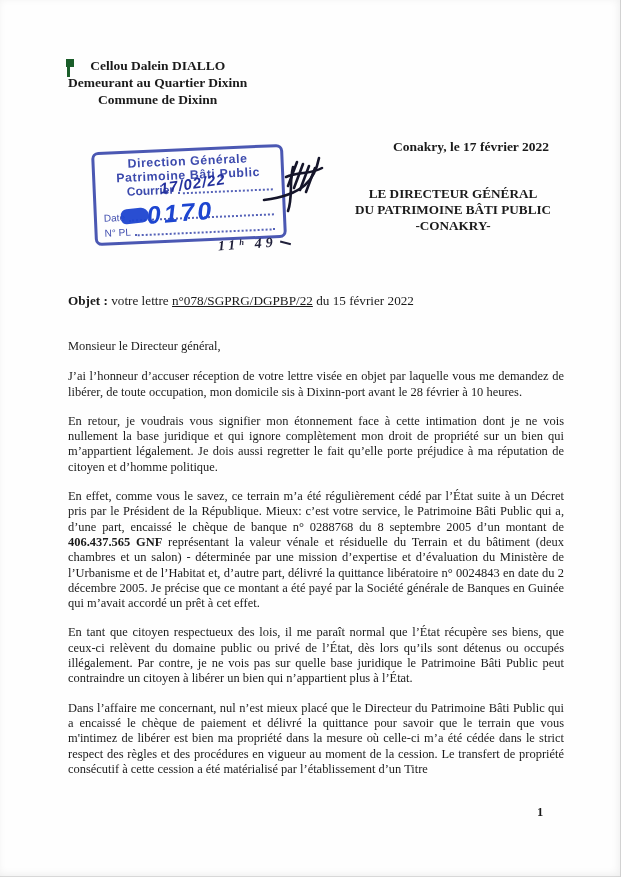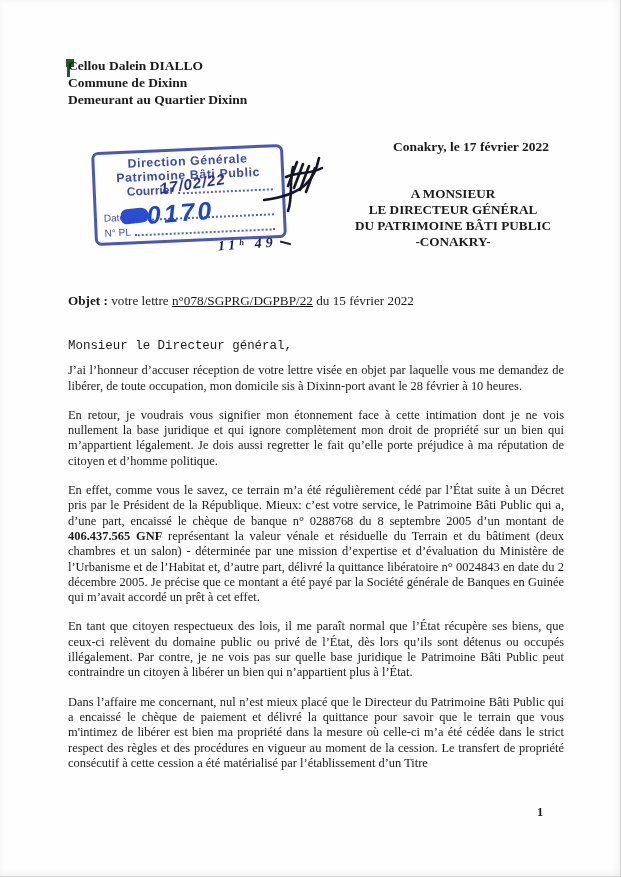--- a/index.html
+++ b/index.html
@@ -6,21 +6,21 @@
   .page{
     position:relative;
     width:621px;height:877px;
     background:#fefefe;
     font-family:"Liberation Serif", serif;
     color:#1b1b1b;
     overflow:hidden;
     box-shadow: inset -2px -2px 8px rgba(0,0,0,0.07), inset -1px 0 0 #dcdcdc, inset 0 -1px 0 #e2e2e2;
   }
   
-  .sender{position:absolute;left:68px;top:57px;font-weight:bold;font-size:13.5px;line-height:17px;}
+  .sender{position:absolute;left:68px;top:57px;font-weight:bold;font-size:13.5px;line-height:17px;text-align:center;}
   .cursor-artifact{position:absolute;left:66px;top:59px;width:9px;height:18px;}
   .cursor-artifact .flag{position:absolute;left:0;top:0;width:8px;height:8px;background:#1b5e2a;}
   .cursor-artifact .pole{position:absolute;left:1px;top:7px;width:3px;height:11px;background:#1b5e2a;}
   
   .dateline{position:absolute;top:139px;right:72px;font-weight:bold;font-size:13.5px;}
   .recipient{position:absolute;left:338px;top:186px;width:230px;text-align:center;font-weight:bold;font-size:13.2px;line-height:16px;}
   
   .stamp{
     position:absolute;left:93px;top:148px;width:192px;height:94px;
     transform:rotate(-2.5deg);
@@ -41,46 +41,45 @@
   .ink-blob{position:absolute;left:24px;top:55px;width:28px;height:15px;background:#1d45d0;border-radius:7px 9px 8px 6px;transform:rotate(-4deg);opacity:0.95;}
   .hw-time{position:absolute;left:218px;top:236px;font-family:"Liberation Serif",serif;font-style:italic;font-weight:bold;font-size:14px;color:#20203a;transform:rotate(-4deg);letter-spacing:4px;white-space:nowrap;}
   .flourish{display:inline-block;width:11px;height:2px;background:#20203a;transform:rotate(18deg);margin-left:3px;vertical-align:middle;}
   .scribble{position:absolute;left:260px;top:153px;}
   
   .subject{position:absolute;left:68px;top:293px;font-size:13.2px;}
   .subject-label{font-weight:bold;}
   .subject-ref{text-decoration:underline;}
   
   .letter-body{position:absolute;left:68px;top:339px;width:496px;font-size:12.45px;line-height:15.3px;text-align:justify;}
-  .salutation{margin:0 0 9px 0;font-family:Liberation Mono, monospace;}
+  .salutation{margin:0 0 15px 0;}
   .para{margin:0 0 14px 0;}
   .seg-u{text-decoration-color:rgba(190,110,110,0.65);}
   .seg-b{font-weight:bold;margin-top:32px;}
   .page-number{position:absolute;left:537px;top:805px;font-size:12.5px;font-weight:bold;}
 </style>
 </head>
 <body>
 
 <div class="page">
 
   <div class="cursor-artifact">
     <div class="flag"></div>
     <div class="pole"></div>
   </div>
 
   <div class="sender">
     <div>Cellou Dalein DIALLO</div>
+    <div>Demeurant au Quartier Dixinn</div>
     <div>Commune de Dixinn</div>
-    <div>Demeurant au Quartier Dixinn</div>
   </div>
 
   <div class="dateline">Conakry, le 17 février 2022</div>
 
   <div class="recipient">
-    <div>A MONSIEUR</div>
     <div>LE DIRECTEUR GÉNÉRAL</div>
     <div>DU PATRIMOINE BÂTI PUBLIC</div>
     <div>-CONAKRY-</div>
   </div>
 
   <div class="stamp">
     <div class="stamp-org">Direction Générale</div>
     <div class="stamp-org">Patrimoine Bâti Public</div>
     <div class="stamp-row courrier">
       <span>Courrier</span>

